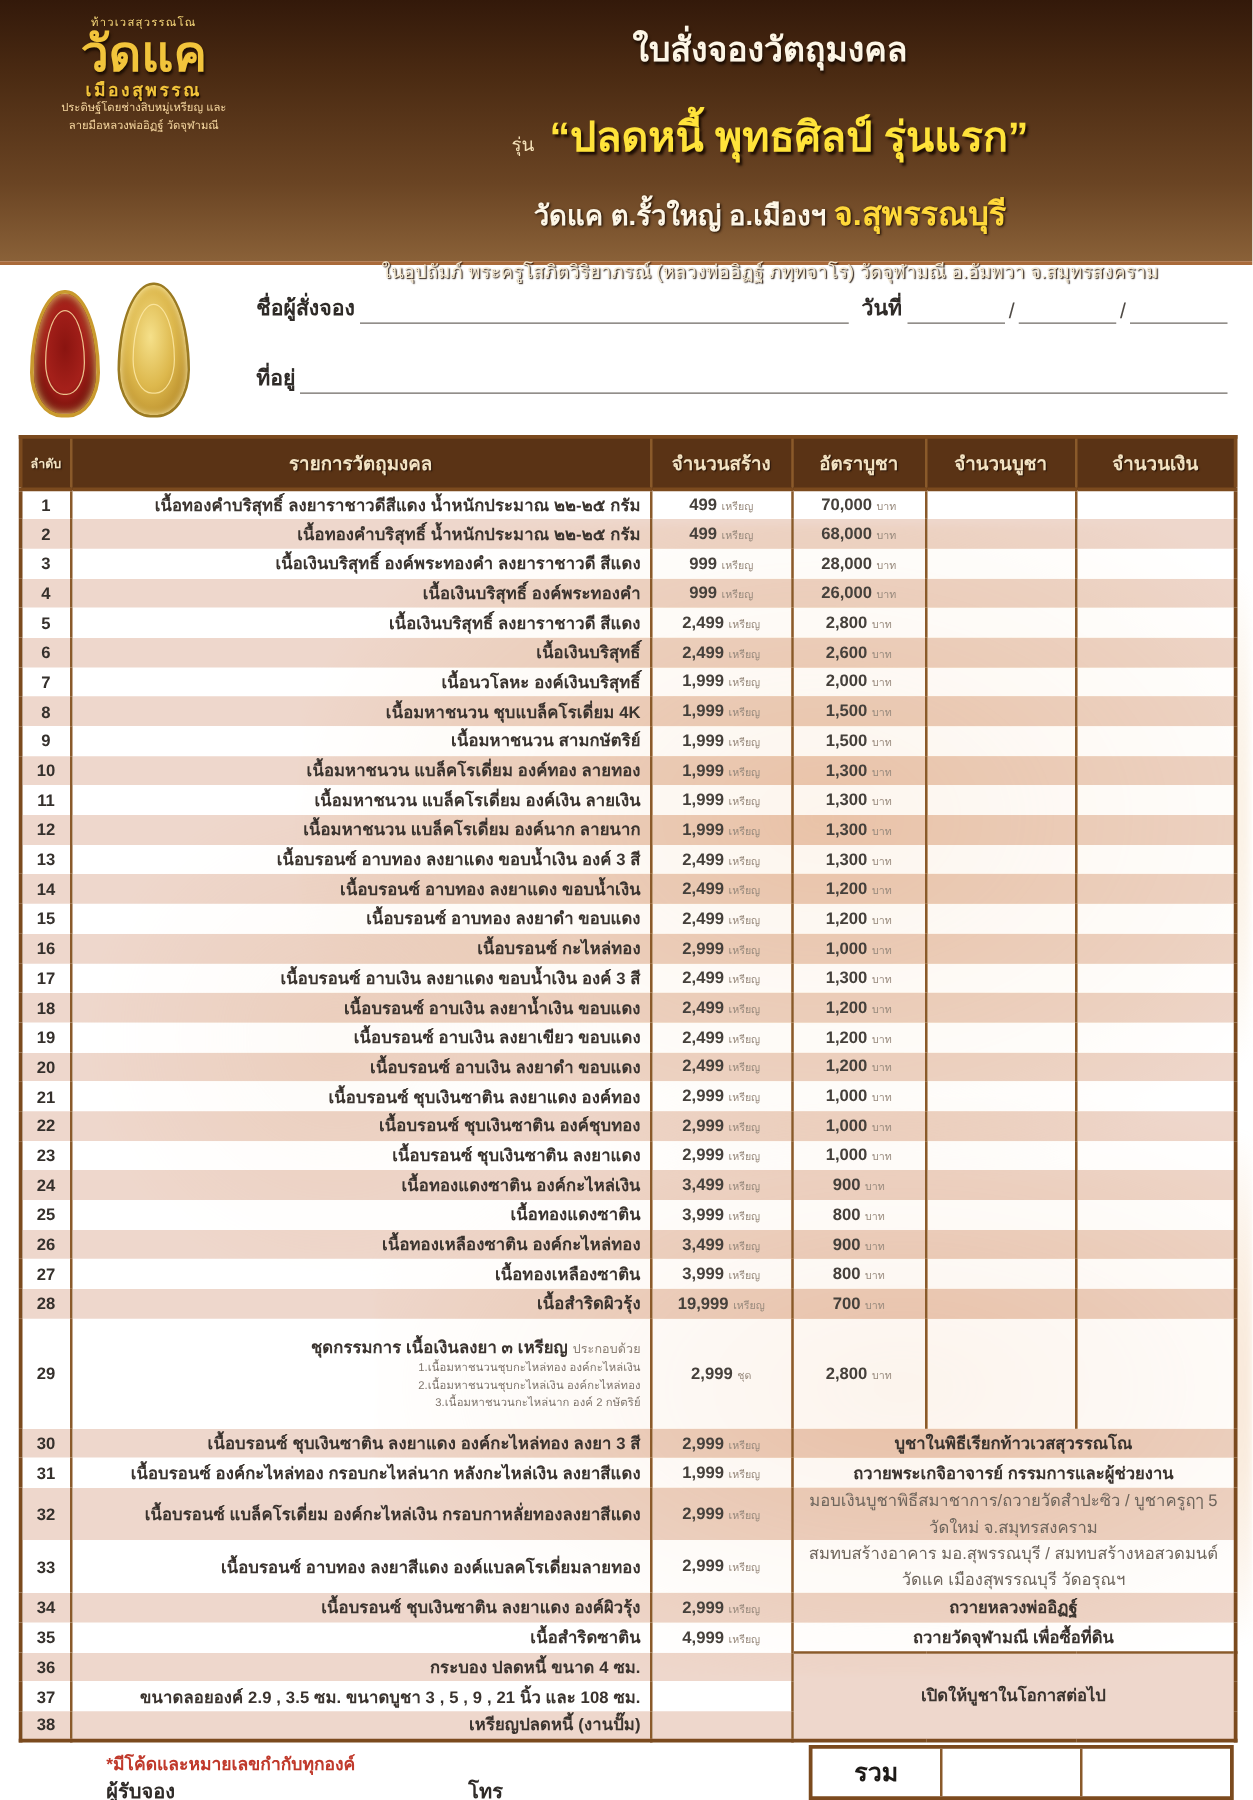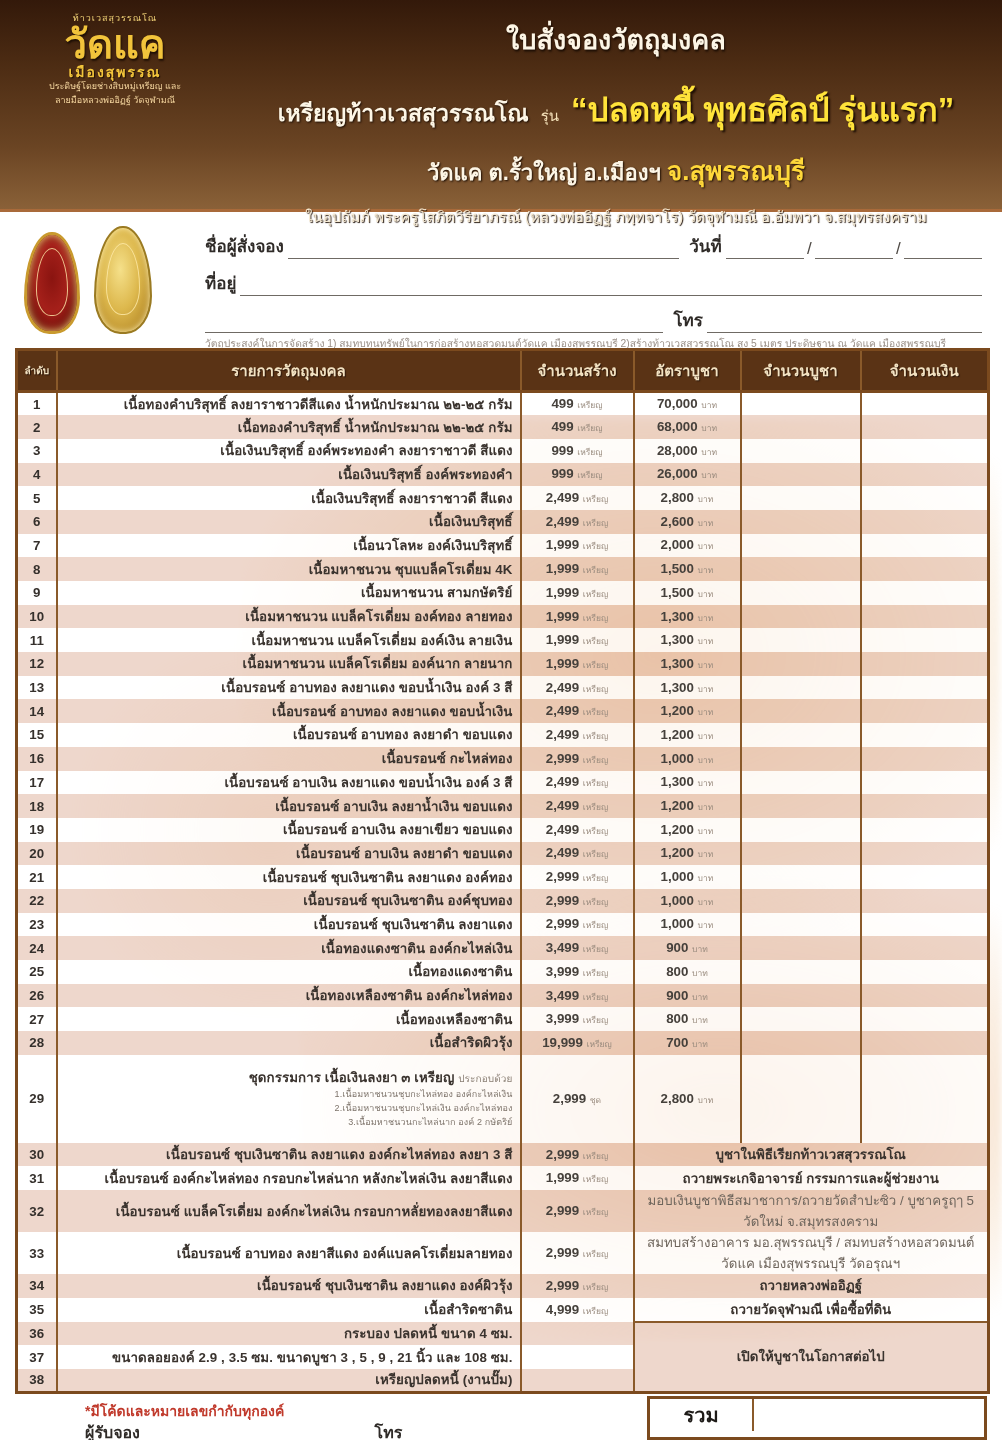--- a/index.html
+++ b/index.html
@@ -37,21 +37,21 @@
   .amulets { position:absolute; left:18px; top:10px; width:170px; height:118px; }
   .amulet { position:absolute; border-radius:50% 50% 46% 46% / 66% 66% 36% 36%; }
   .amulet.red { left:6px; top:10px; width:56px; height:102px;
     background:radial-gradient(ellipse at 50% 45%, #8a1410 0%, #a5201a 45%, #6b0d08 75%, #4f0a06 100%);
     border:3px solid #c99a2e; box-shadow:inset 0 0 8px #f5d37a; }
   .amulet.gold { left:76px; top:4px; width:58px; height:108px;
     background:radial-gradient(ellipse at 45% 40%, #f5e08a 0%, #ddb84d 45%, #b88c2a 80%, #97701f 100%);
     border:2px solid #9a7a22; box-shadow:inset 0 0 6px #fff2b8; }
   .amulet .inner { position:absolute; left:18%; top:14%; width:64%; height:70%;
     border:1px solid rgba(255,235,170,.8); border-radius:50% 50% 46% 46% / 62% 62% 38% 38%; }
-  .form-row { display:flex; align-items:flex-end; margin-bottom:10px; font-size:17px; color:#2f2b28; }
+  .form-row { display:flex; align-items:flex-end; margin-bottom:29px; font-size:17px; color:#2f2b28; }
   .form-label { font-weight:bold; white-space:nowrap; padding-right:4px; }
   .fill-line { border-bottom:1.6px solid #6f6a64; height:20px; }
   .slash { padding:0 3px; color:#4f4a45; }
   .purpose { font-size:10.3px; color:#9a9088; white-space:nowrap; margin-top:-6px; }
   
   .wm { position:absolute; pointer-events:none; filter:blur(3px); z-index:0; }
   .wm1 { left:240px; top:420px; width:760px; height:520px;
     background:radial-gradient(ellipse at 55% 45%, rgba(233,166,96,.50), rgba(240,205,160,.28) 55%, transparent 75%); }
   .wm2 { left:300px; top:880px; width:702px; height:460px;
     background:radial-gradient(ellipse at 60% 50%, rgba(224,142,70,.45), rgba(238,195,150,.25) 55%, transparent 78%); }
@@ -80,41 +80,40 @@
   .note-normal { font-size:13.5px; font-weight:bold; }
   .note-small { font-size:8.3px; color:#6e655c; font-weight:normal; }
   .note-bold { font-size:14.5px; font-weight:bold; }
   .note-big { font-size:19px; font-weight:bold; border-top:2px solid #8a5a2a; }
   tr.tall td { height:88px; }
   
   .footer { position:relative; z-index:1; height:88px; }
   .foot-note { position:absolute; left:85px; top:6px; color:#c0392b; font-size:14px; font-weight:bold; }
   .foot-row { position:absolute; left:85px; top:26px; width:540px; display:flex; align-items:flex-end; font-size:16px; color:#2f2b28; }
   .total-box { position:absolute; left:647px; top:2px; width:340px; height:44px; display:flex;
-    border:3px solid #7b4a1e; background:#fff;flex-direction:column; }
+    border:3px solid #7b4a1e; background:#fff; }
   .total-box .cell { border-right:2px solid #8a5a2a; display:flex; align-items:center; justify-content:center; }
   .total-box .cell:last-child { border-right:none; }
   .total-label { width:104px; font-size:20px; font-weight:bold; color:#1d1a17; }
   .total-fill1 { width:112px; } .total-fill2 { flex:1; }
 </style>
 </head>
 <body>
 
 <div class="header">
   <div class="logo">
     <div class="tiny">ท้าวเวสสุวรรณโณ</div>
     <div class="l1">วัดแค</div>
     <div class="l2">เมืองสุพรรณ</div>
     <div class="sub">ประดิษฐ์โดยช่างสิบหมู่เหรียญ และ</div>
     <div class="sub">ลายมือหลวงพ่ออิฏฐ์ วัดจุฬามณี</div>
   </div>
   <div class="titles">
     <div class="main-title">ใบสั่งจองวัตถุมงคล</div>
     <div class="sub-line">
-      <span class="sub-prefix">เหรียญท้าวเวสสุวรรณโณ</span>
       <span class="sub-run">รุ่น</span>
       <span class="sub-name">“ปลดหนี้ พุทธศิลป์ รุ่นแรก”</span>
     </div>
     <div class="temple-line">
       <span>วัดแค ต.รั้วใหญ่ อ.เมืองฯ</span>
       <span class="prov">จ.สุพรรณบุรี</span>
     </div>
     <div class="patronage">ในอุปถัมภ์ พระครูโสภิตวิริยาภรณ์ (หลวงพ่ออิฏฐ์ ภทฺทจาโร) วัดจุฬามณี อ.อัมพวา จ.สมุทรสงคราม</div>
   </div>
 </div>

